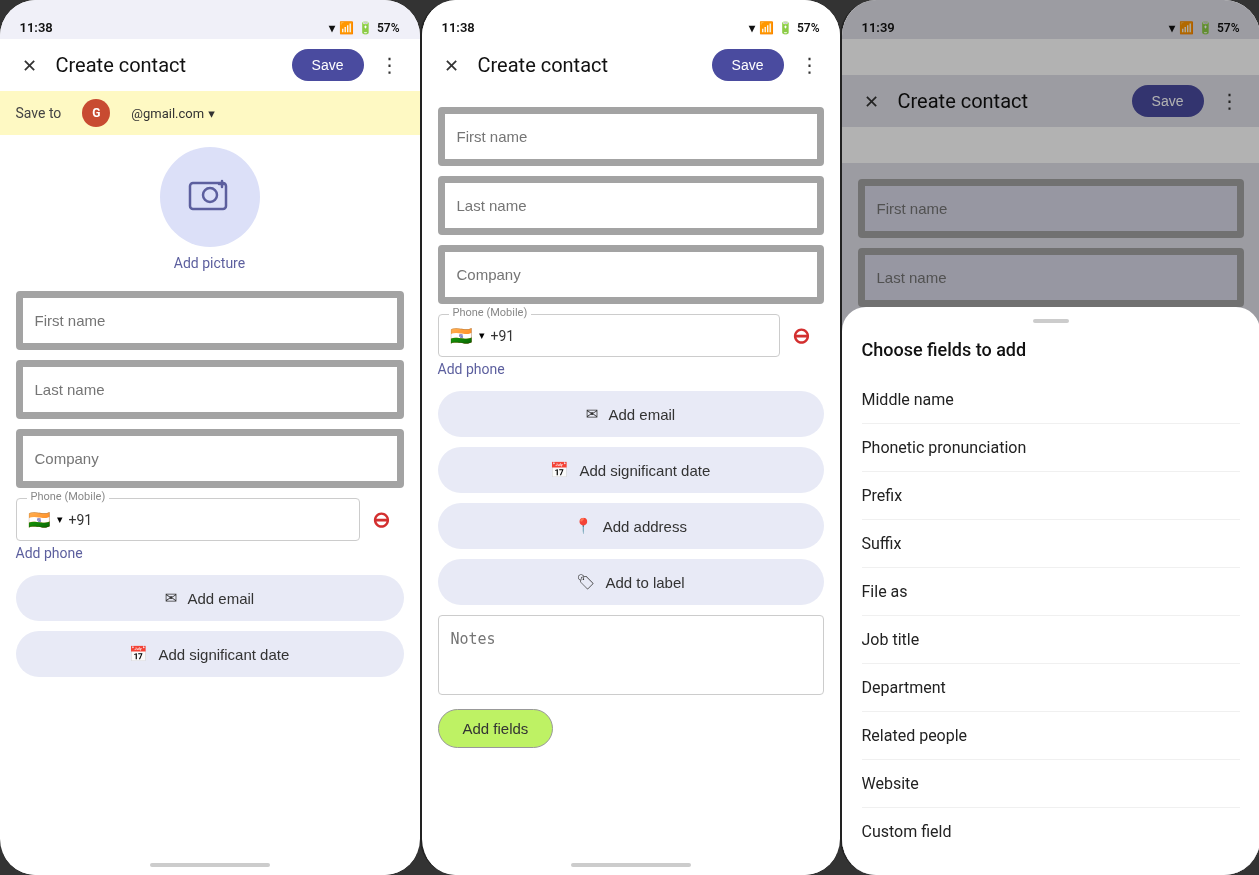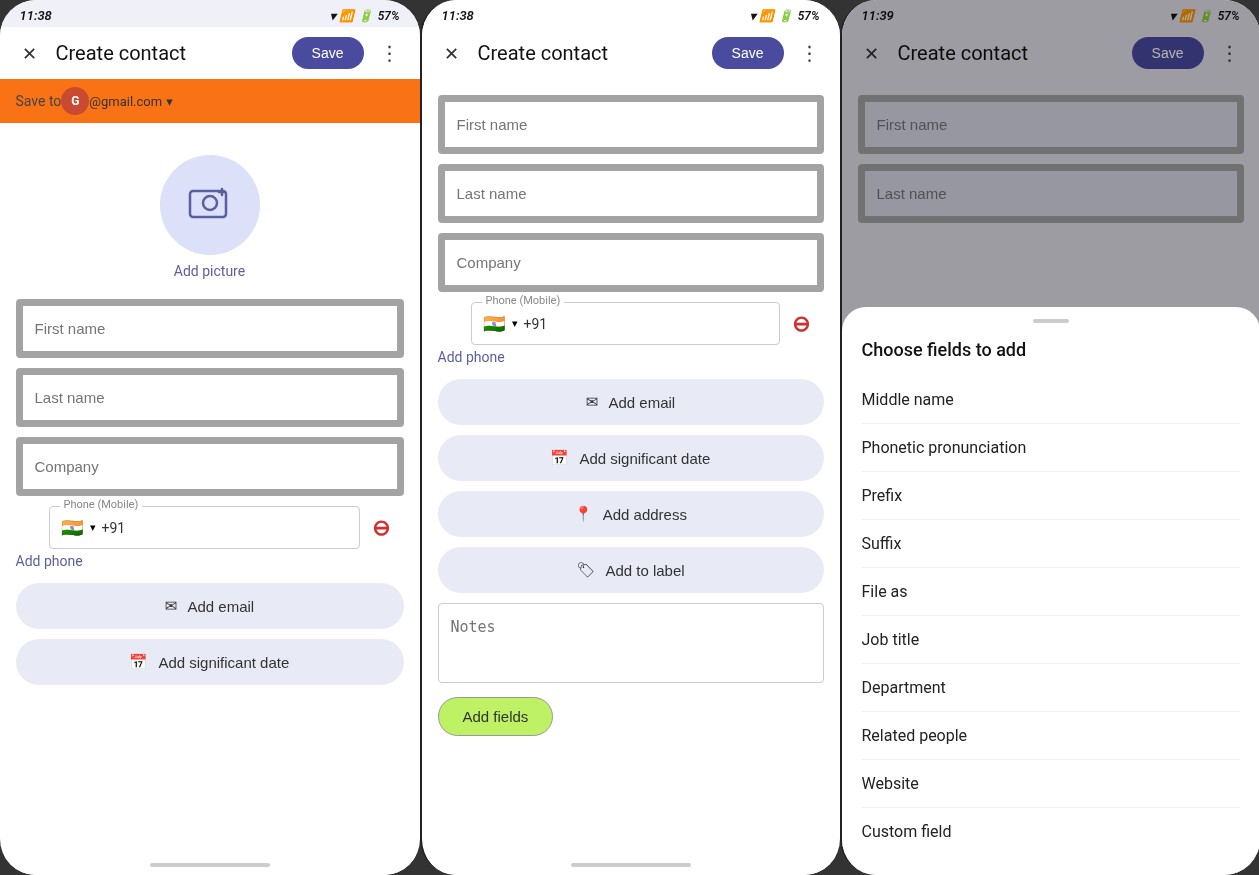--- a/index.html
+++ b/index.html
@@ -23,26 +23,25 @@
       position: relative;
       flex-shrink: 0;
     }
     .phone-frame + .phone-frame {
       border-left: 2px solid #222;
     }
     .status-bar {
       display: flex;
       justify-content: space-between;
       align-items: center;
-      padding: 8px 20px 4px 20px;
+      padding: 20px 20px 4px 20px;
       font-size: 13px;
       font-weight: 600;
       color: #111;
       background: #fff;
-      font-style: italic;
     }
     .status-icons {
       display: flex;
       align-items: center;
       gap: 4px;
       font-size: 12px;
     }
     .app-bar {
       display: flex;
       align-items: center;
@@ -81,40 +80,40 @@
       overflow-y: auto;
       padding: 0 16px 20px 16px;
     }
     .scroll-content::-webkit-scrollbar { display: none; }
 
     
     .save-to-bar {
       display: flex;
       align-items: center;
       padding: 8px 16px;
-      background: #f97316;
+      background: #fef9c3;
       font-size: 14px;
       color: #444;
-      gap: 0;
+      gap: 21px;
     }
     .avatar-small {
       width: 28px; height: 28px; border-radius: 50%;
       background: #c84b31;
       display: flex; align-items: center; justify-content: center;
       color: #fff; font-size: 12px; font-weight: bold;
     }
     .gmail-selector {
       display: flex; align-items: center; gap: 4px;
       font-size: 13px; color: #333;
     }
     .add-picture-area {
       display: flex;
       flex-direction: column;
       align-items: center;
-      padding: 32px 0 20px 0;
+      padding: 12px 0 20px 0;
       gap: 8px;
     }
     .picture-circle {
       width: 100px; height: 100px; border-radius: 50%;
       background: #dce0f8;
       display: flex; align-items: center; justify-content: center;
     }
     .add-picture-label {
       color: #5c5f9e;
       font-size: 14px;
@@ -128,21 +127,20 @@
       margin-bottom: 10px;
       width: 100%;
       background: #fff;
       outline: none;
     }
     .phone-field-wrapper {
       position: relative;
       border: 1px solid #ccc;
       border-radius: 4px;
       margin-bottom: 4px;
-      margin-left: 33px;
     }
     .phone-label {
       position: absolute;
       top: -9px; left: 10px;
       background: #fff;
       font-size: 11px;
       color: #888;
       padding: 0 4px;
     }
     .phone-inner {
@@ -390,21 +388,21 @@
       <span>Add to label</span>
     </button>
     <textarea class="notes-field" placeholder="Notes" style=""></textarea>
     <button class="add-fields-btn">Add fields</button>
   </div>
   <div class="bottom-indicator">
     <div class="bottom-bar"></div>
   </div>
 </div>
 
-<div class="phone-frame" style="position:relative;">
+<div class="phone-frame" style="position:relative;gap:36px;">
   <div class="status-bar" style="background:#e0e0e8;">
     <span>11:39</span>
     <div class="status-icons">
       <span>▾</span>
       <span>📶</span>
       <span>🔋</span>
       <span>57%</span>
     </div>
   </div>
   <div class="app-bar" style="background:#e0e0e8;">

